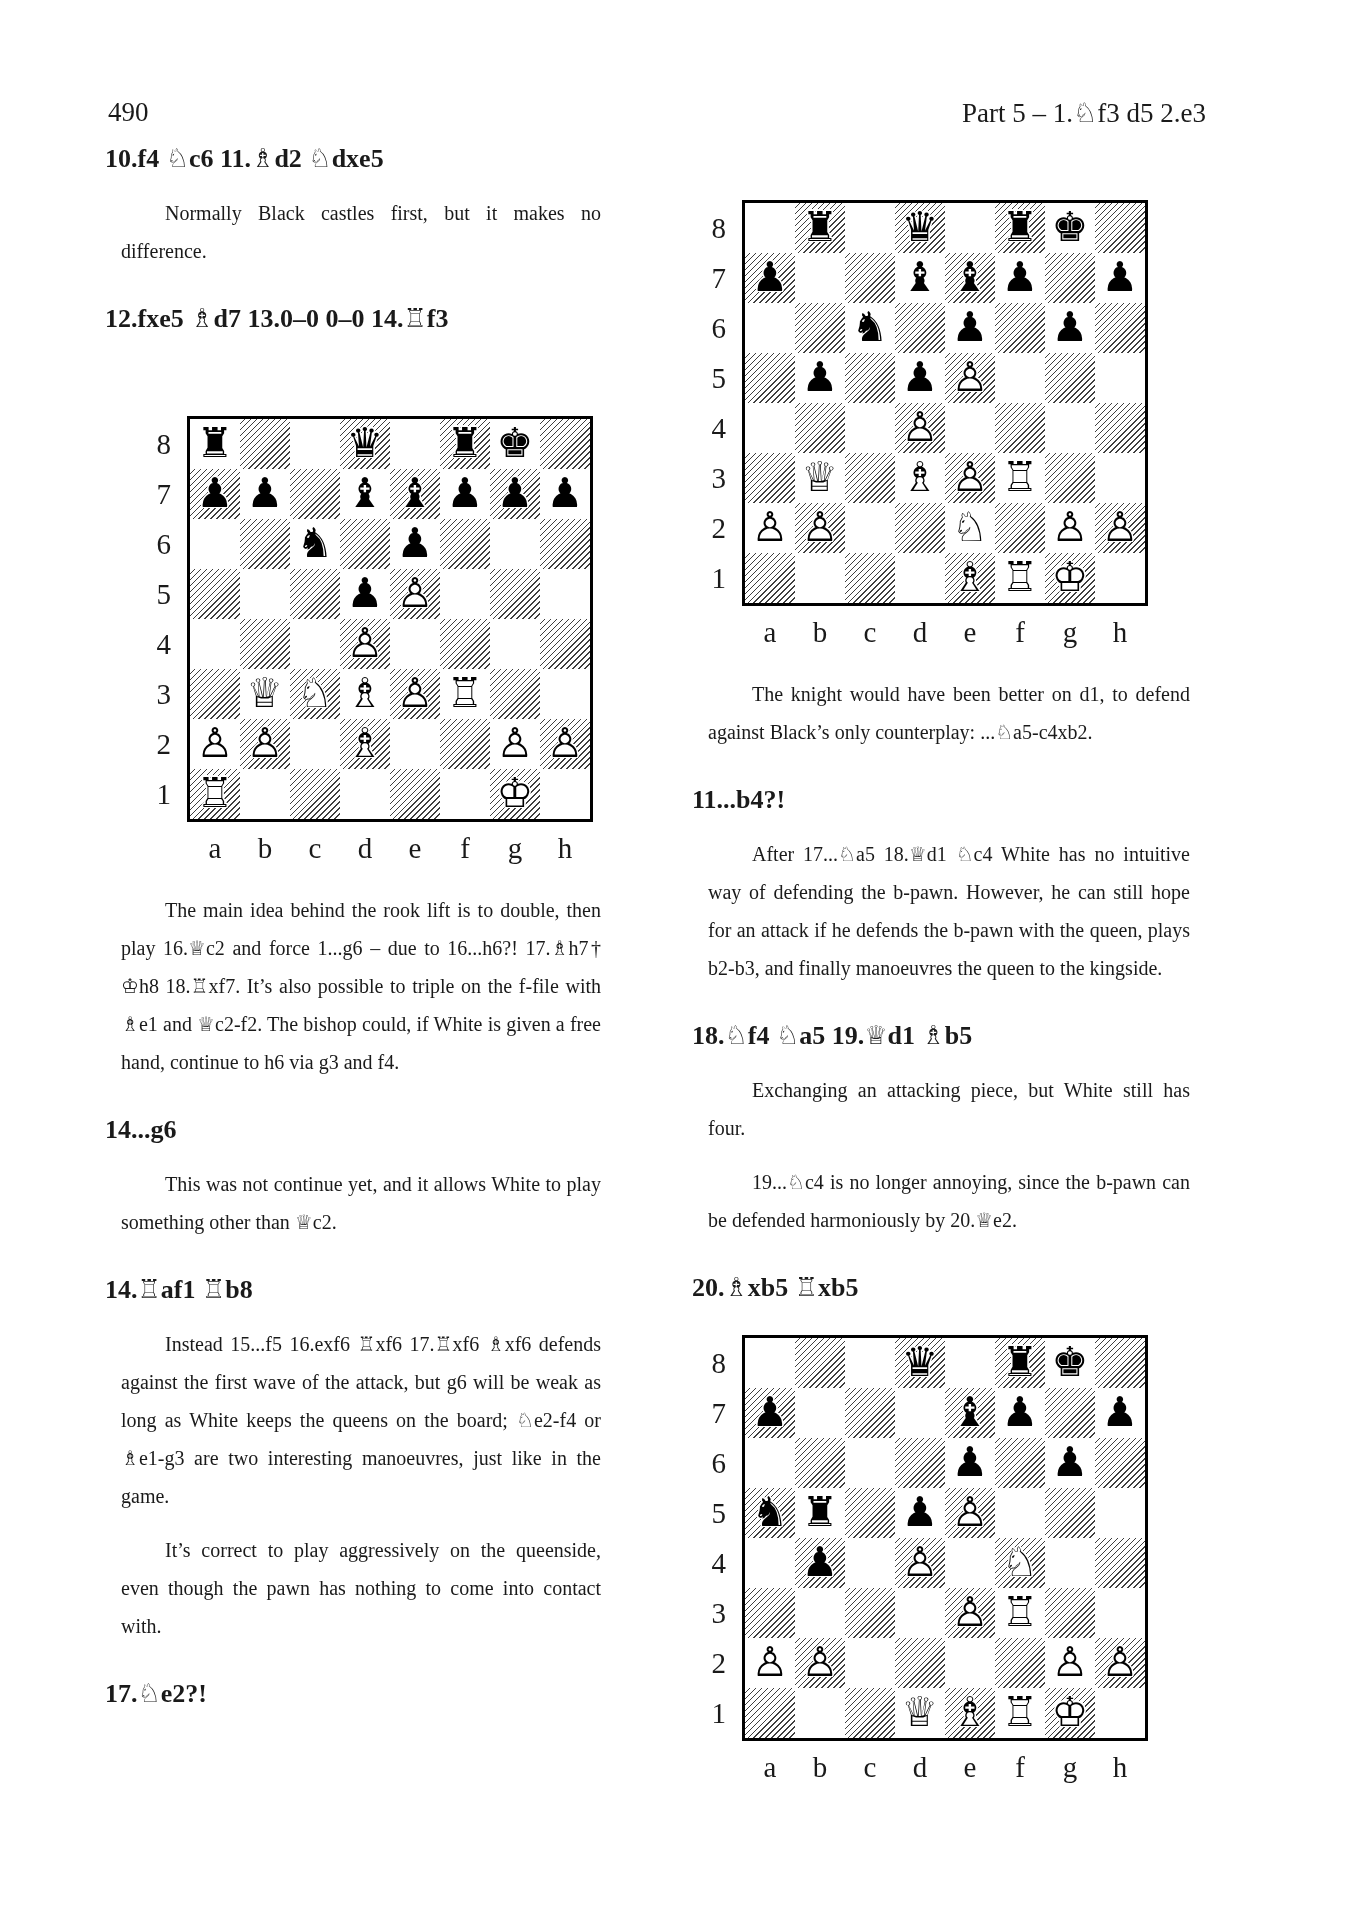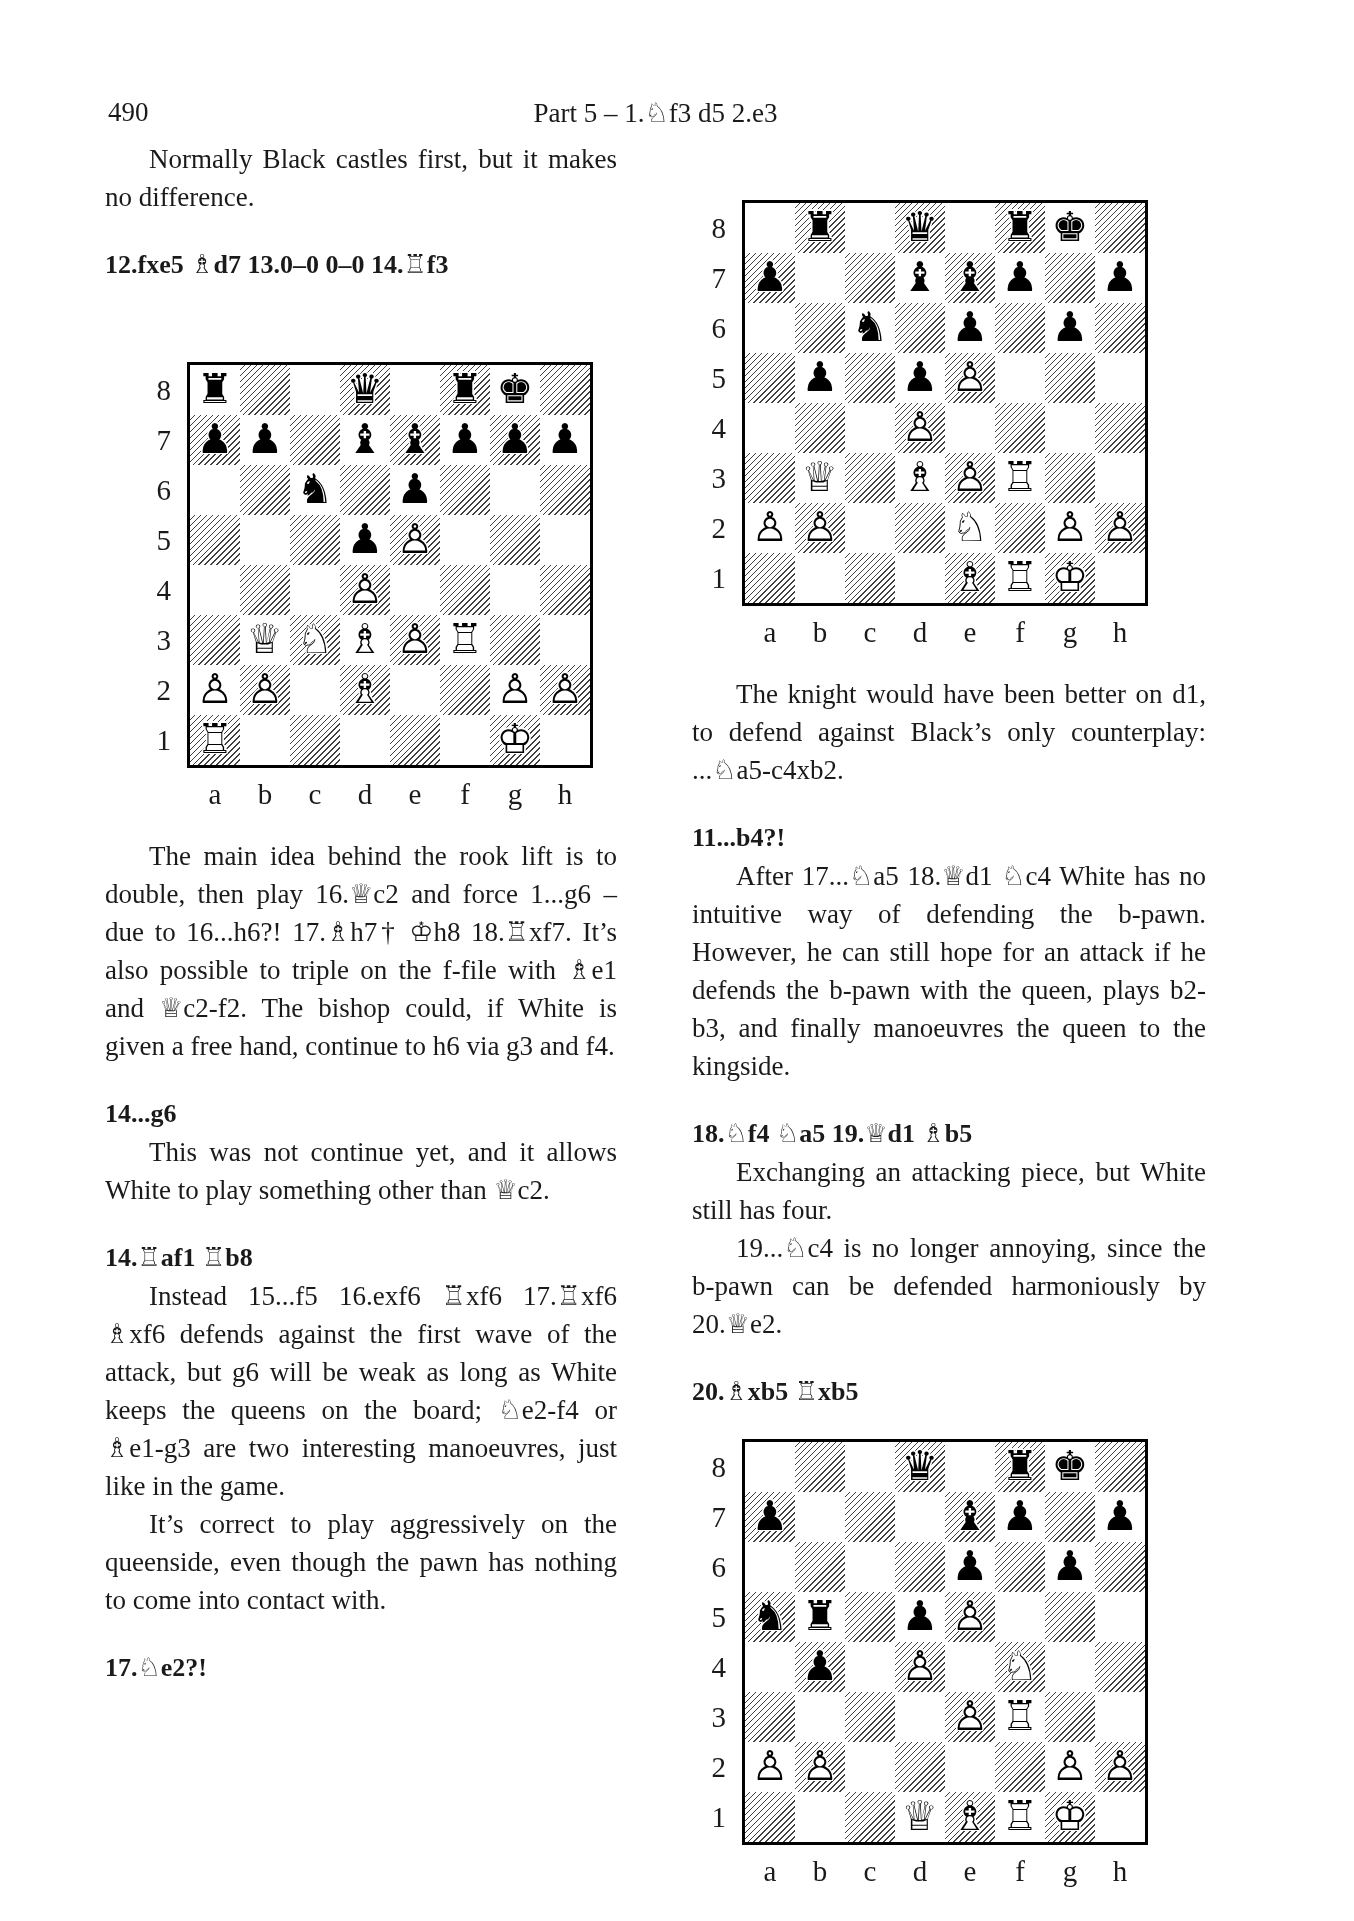--- a/index.html
+++ b/index.html
@@ -6,31 +6,31 @@
   #page{
     position:relative;
     width:1354px;height:1921px;
     background:#ffffff;
     color:#1a1a1a;
     font-family:"Liberation Serif","DejaVu Serif","DejaVu Sans",serif;
     overflow:hidden;
   }
   
   .pagenum{position:absolute;left:108px;top:97px;font-size:27px;}
-  .runhead{position:absolute;left:105px;top:97px;width:1101px;text-align:center;font-size:27px;}
+  .runhead{position:absolute;left:105px;top:97px;width:1101px;text-align:right;font-size:27px;}
 
   
   .col{position:absolute;}
   .col-left{left:105px;top:140px;width:512px;}
   .col-right{left:692px;top:200px;width:514px;}
 
   .col p{
-    font-size:27px;line-height:38px;
+    font-size:20px;line-height:38px;
     text-align:justify;text-indent:44px;
-    margin:0;
+    margin:16px;
   }
   .col .mv{
     font-size:26px;line-height:38px;font-weight:bold;
     margin:30px 0 0 0;
   }
   .col .mv.first{margin-top:0;}
 
   
   .diagram{display:flex;align-items:flex-start;}
   .dg1{margin:78px 0 26px 40px;}
@@ -72,20 +72,21 @@
 </style>
 </head>
 <body>
 
 <div id="page">
 
   <div class="pagenum">490</div>
   <div class="runhead">Part 5 – 1.♘f3 d5 2.e3</div>
 
   <div class="col col-left">
+    <div class="mv first">10.f4 ♘c6 11.♗d2 ♘dxe5</div>
     <p>Normally Black castles first, but it makes no difference.</p>
     <div class="mv">12.fxe5 ♗d7 13.0–0 0–0 14.♖f3</div>
     <div class="diagram dg1">
         <div class="rank-labels">
           <div class="rank-label">8</div>
           <div class="rank-label">7</div>
           <div class="rank-label">6</div>
           <div class="rank-label">5</div>
           <div class="rank-label">4</div>
           <div class="rank-label">3</div>

